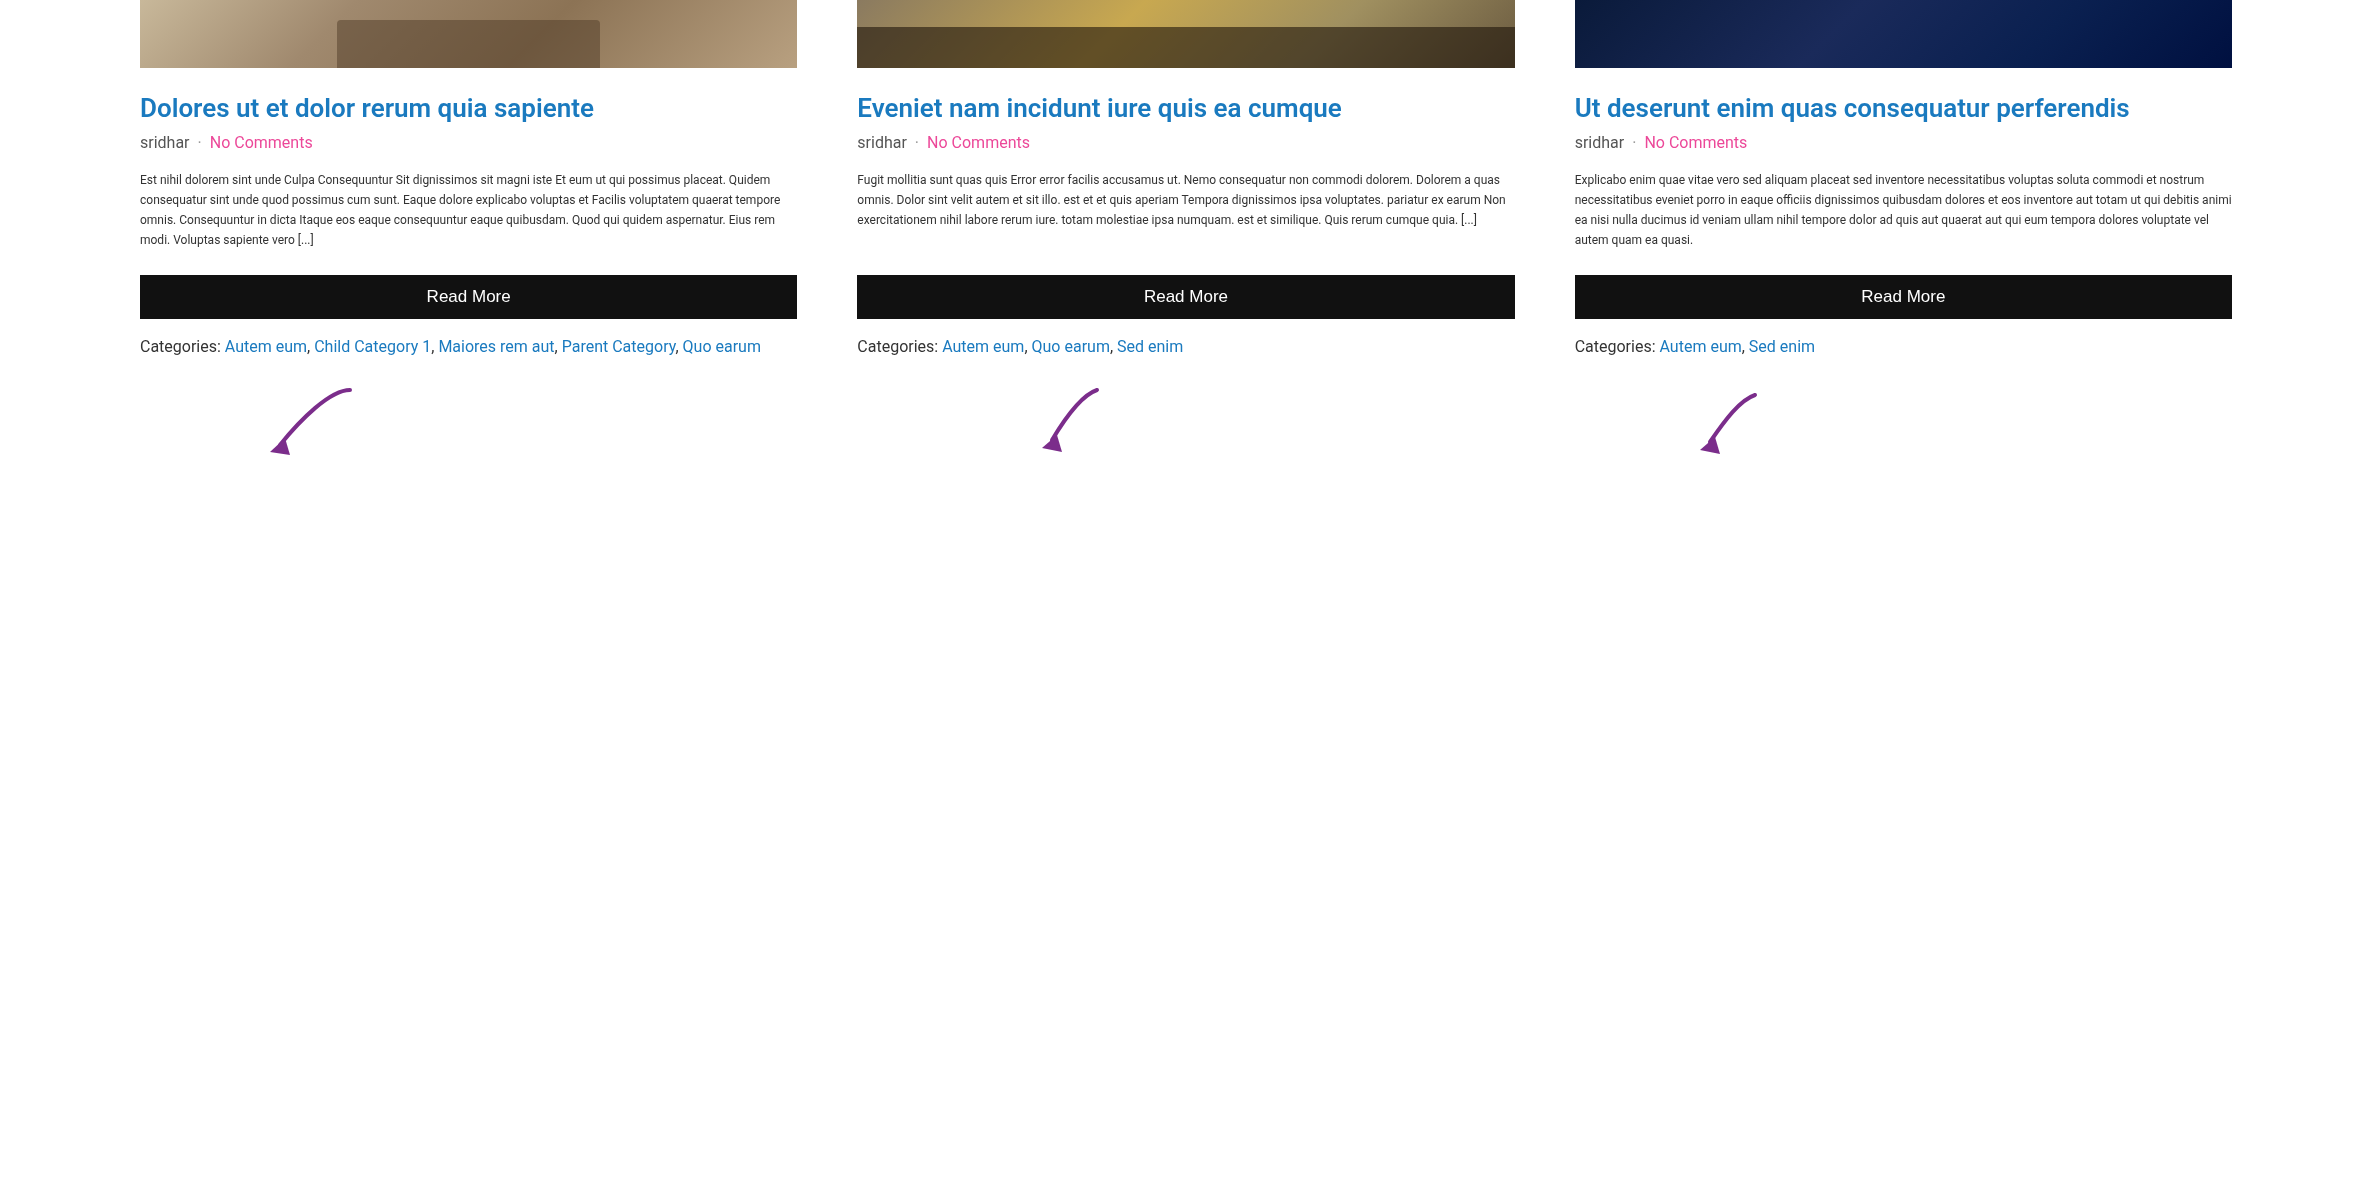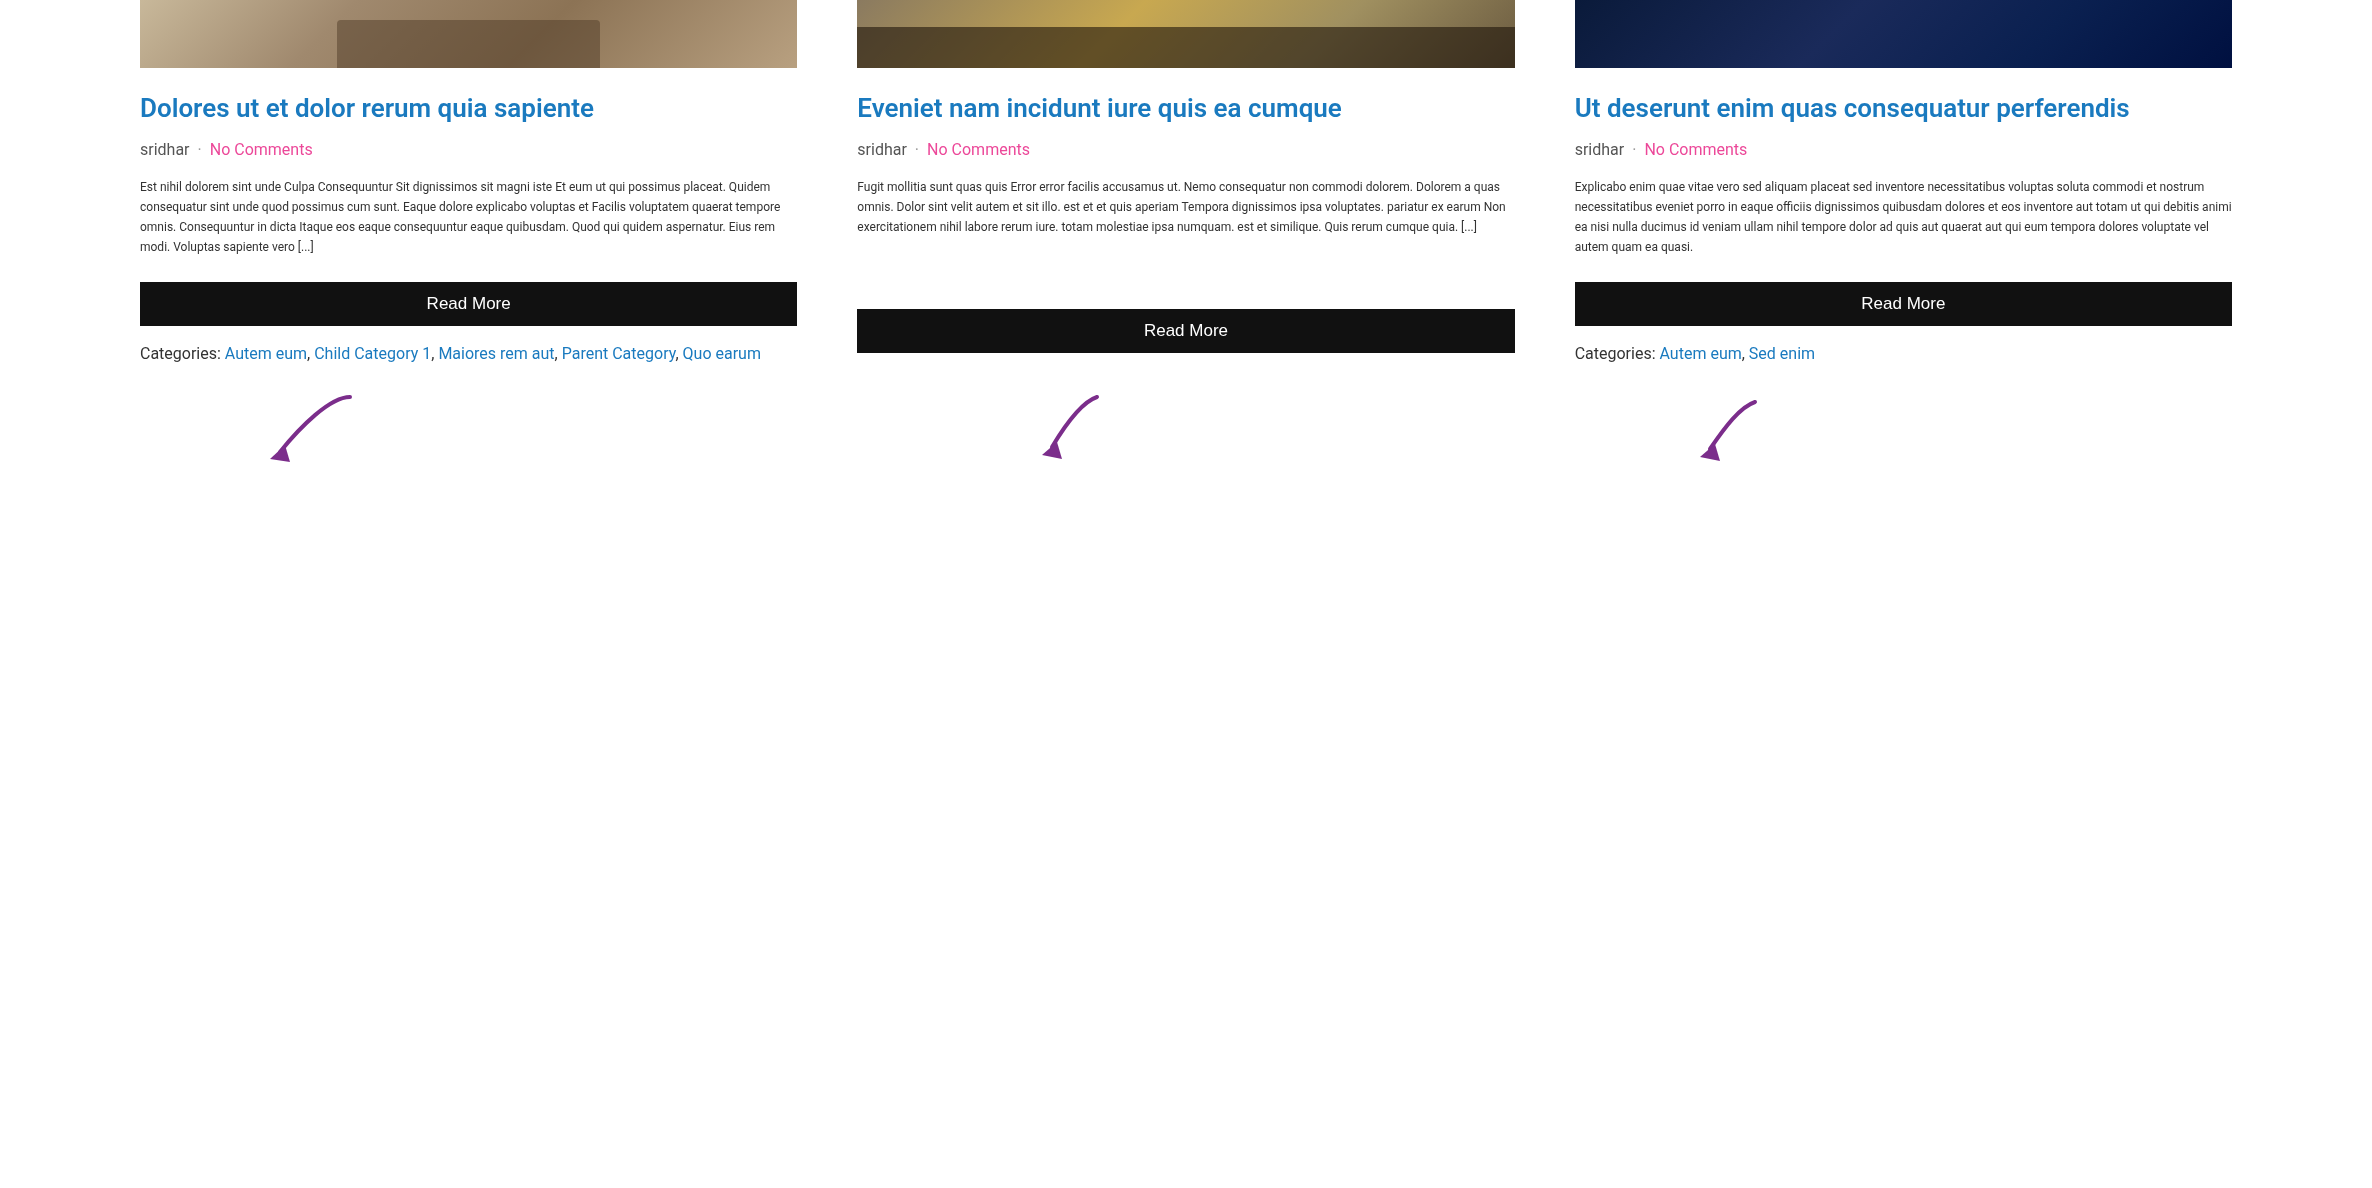--- a/index.html
+++ b/index.html
@@ -59,21 +59,21 @@
     .card-image-3 {
       background: linear-gradient(135deg, #0a1a3a 0%, #1a2a5a 40%, #0a2050 70%, #001040 100%);
       width: 100%;
       height: 100%;
     }
 
     .card-title {
       font-size: 26px;
       font-weight: 600;
       color: #1a7abf;
-      margin-bottom: 11px;
+      margin-bottom: 4px;
       line-height: 1.3;
       cursor: pointer;
     }
 
     .card-meta {
       display: flex;
       align-items: center;
       gap: 8px;
       margin-bottom: 16px;
       font-size: 16px;
@@ -199,20 +199,26 @@
       </div>
       <div style="height:24px;"></div>
       <h2 class="card-title">Eveniet nam incidunt iure quis ea cumque</h2>
       <div class="card-meta">
         <span class="card-meta-author">sridhar</span>
         <span class="card-meta-dot">·</span>
         <a class="card-meta-comments">No Comments</a>
       </div>
       <p class="card-excerpt">Fugit mollitia sunt quas quis Error error facilis accusamus ut. Nemo consequatur non commodi dolorem. Dolorem a quas omnis. Dolor sint velit autem et sit illo. est et et quis aperiam Tempora dignissimos ipsa voluptates. pariatur ex earum Non exercitationem nihil labore rerum iure. totam molestiae ipsa numquam. est et similique. Quis rerum cumque quia. [...]</p>
       <button class="read-more-btn">Read More</button>
+      <div class="categories">
+        <span>Categories:</span>
+        <a class="category-link"> Autem eum</a>,
+        <a class="category-link"> Quo earum</a>,
+        <a class="category-link"> Sed enim</a>
+      </div>
 
       <div class="arrow-annotation">
         <svg class="arrow-svg" width="120" height="80" viewBox="0 0 120 80" fill="none" xmlns="http://www.w3.org/2000/svg" style="left:160px; top:0;">
           <path d="M80 10 C65 15, 50 35, 35 60" stroke="#7b2d8b" stroke-width="4" fill="none" stroke-linecap="round"></path>
           <polygon points="25,68 40,55 45,72" fill="#7b2d8b"></polygon>
         </svg>
       </div>
     </div>
 
     <div class="card-col">

